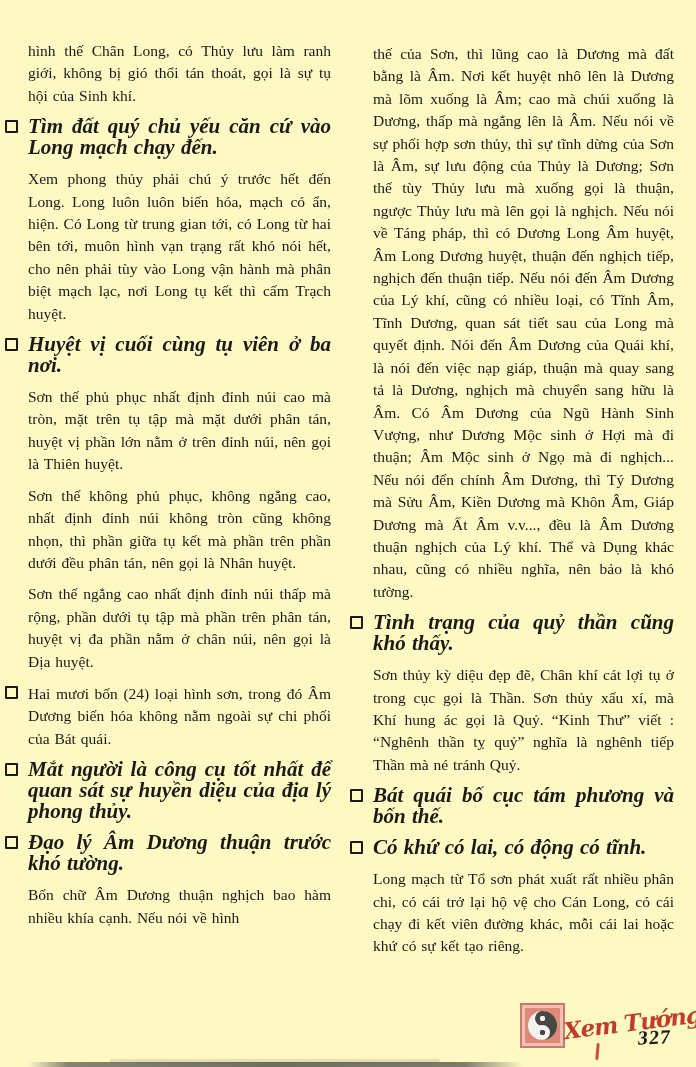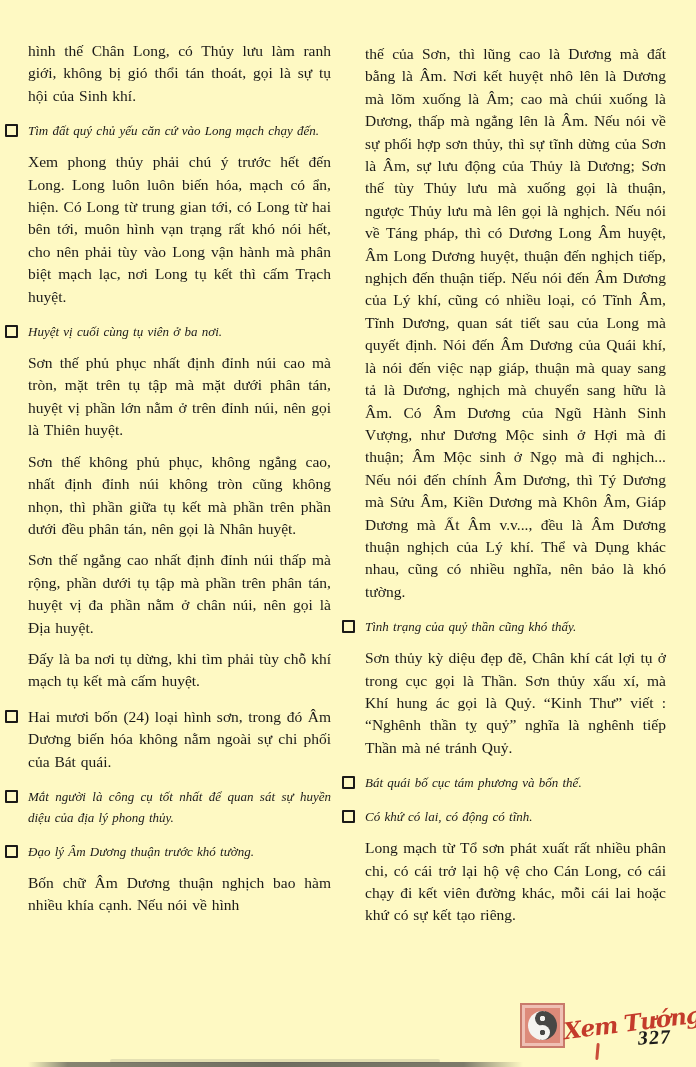--- a/index.html
+++ b/index.html
@@ -1,22 +1,22 @@
 <!DOCTYPE html>
 <html><head>
 <meta charset="utf-8">
 <style>
   html,body{margin:0;padding:0;}
   body{width:696px;height:1067px;background:#e9e8e4;font-family:"Liberation Serif","DejaVu Serif",serif;}
   .page{position:absolute;left:0;top:0;width:696px;height:1067px;background:#fef9c3;overflow:hidden;}
   .col{position:absolute;text-align:justify;color:#1b1a18;font-size:15.5px;line-height:22.4px;word-spacing:1px;}
   .col-left{left:28px;top:40px;width:303px;}
-  .col-right{left:365px;top:43px;width:301px;}
+  .col-right{left:373px;top:43px;width:301px;}
   .para{margin:0 0 9px 0;}
-  .heading{position:relative;font-style:italic;font-weight:400;font-size:13px;line-height:21px;margin:13px 0 10px 0;}
+  .heading{position:relative;font-style:italic;font-weight:700;font-size:21px;line-height:21px;margin:2px 0 10px 0;}
   .bullet{position:absolute;left:-23px;top:4px;width:9px;height:9px;border:2.5px solid #1b1a18;border-radius:1px;background:transparent;}
   
   .logo{position:absolute;left:520px;top:1003px;width:41px;height:41px;background:#dd8a79;border:2px solid #c97b6b;box-shadow:inset 0 0 0 3px #efc0b4;}
   .yy{position:absolute;left:6px;top:6px;width:29px;height:29px;border-radius:50%;background:linear-gradient(100deg,#f4f3f0 50%,#474745 50%);}
   .yy::before{content:"";position:absolute;left:7px;top:0;width:15px;height:15px;border-radius:50%;
     background:radial-gradient(circle at 50% 50%,#f4f3f0 0 2.5px,#474745 3px);}
   .yy::after{content:"";position:absolute;left:7px;bottom:0;width:15px;height:15px;border-radius:50%;
     background:radial-gradient(circle at 50% 50%,#474745 0 2.5px,#f4f3f0 3px);}
   .watermark{position:absolute;left:563px;top:1006px;color:#c43b2b;font-family:"DejaVu Serif",serif;
     font-style:italic;font-weight:bold;font-size:23px;transform:rotate(-7deg);white-space:nowrap;letter-spacing:-1px;}
@@ -41,21 +41,20 @@
     </h3>
     <p class="para">Xem phong thủy phải chú ý trước hết đến Long. Long luôn luôn biến hóa, mạch có ẩn, hiện. Có Long từ trung gian tới, có Long từ hai bên tới, muôn hình vạn trạng rất khó nói hết, cho nên phải tùy vào Long vận hành mà phân biệt mạch lạc, nơi Long tụ kết thì cấm Trạch huyệt.</p>
 
     <h3 class="heading">
       <span class="bullet"></span>
       <span>Huyệt vị cuối cùng tụ viên ở ba nơi.</span>
     </h3>
     <p class="para">Sơn thế phủ phục nhất định đỉnh núi cao mà tròn, mặt trên tụ tập mà mặt dưới phân tán, huyệt vị phần lớn nằm ở trên đỉnh núi, nên gọi là Thiên huyệt.</p>
     <p class="para">Sơn thế không phủ phục, không ngẳng cao, nhất định đỉnh núi không tròn cũng không nhọn, thì phần giữa tụ kết mà phần trên phần dưới đều phân tán, nên gọi là Nhân huyệt.</p>
     <p class="para">Sơn thế ngẳng cao nhất định đỉnh núi thấp mà rộng, phần dưới tụ tập mà phần trên phân tán, huyệt vị đa phần nằm ở chân núi, nên gọi là Địa huyệt.</p>
-    <p class="para">Đấy là ba nơi tụ dừng, khi tìm phải tùy chỗ khí mạch tụ kết mà cấm huyệt.</p>
 
     <h3 class="heading">
       <span class="bullet"></span>
     </h3>
     <p class="para">Hai mươi bốn (24) loại hình sơn, trong đó Âm Dương biến hóa không nằm ngoài sự chi phối của Bát quái.</p>
 
     <h3 class="heading">
       <span class="bullet"></span>
       <span>Mắt người là công cụ tốt nhất để quan sát sự huyền diệu của địa lý phong thủy.</span>
     </h3>

